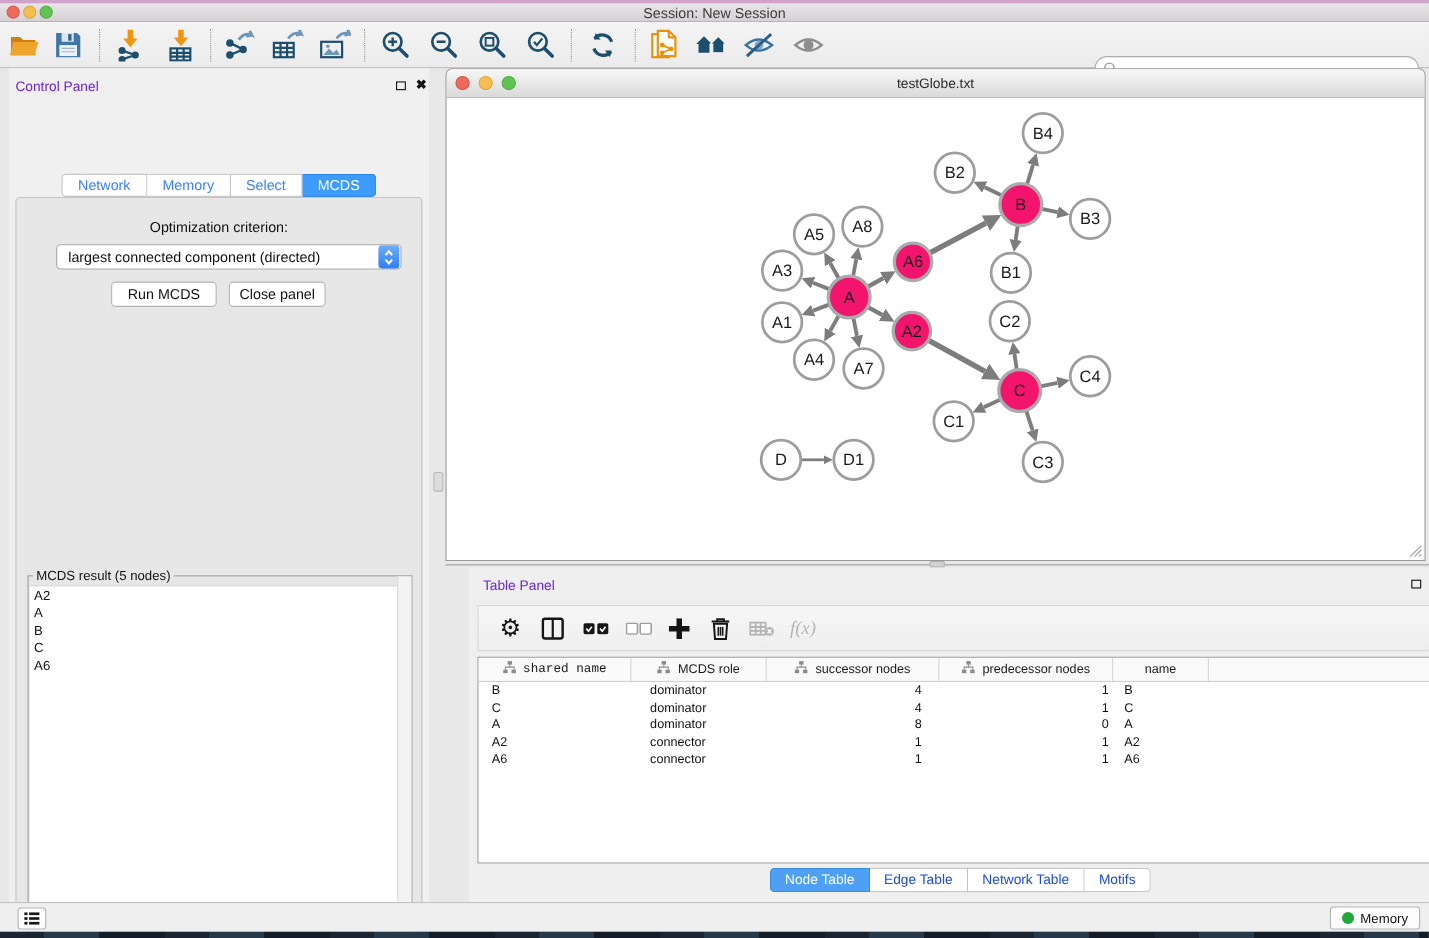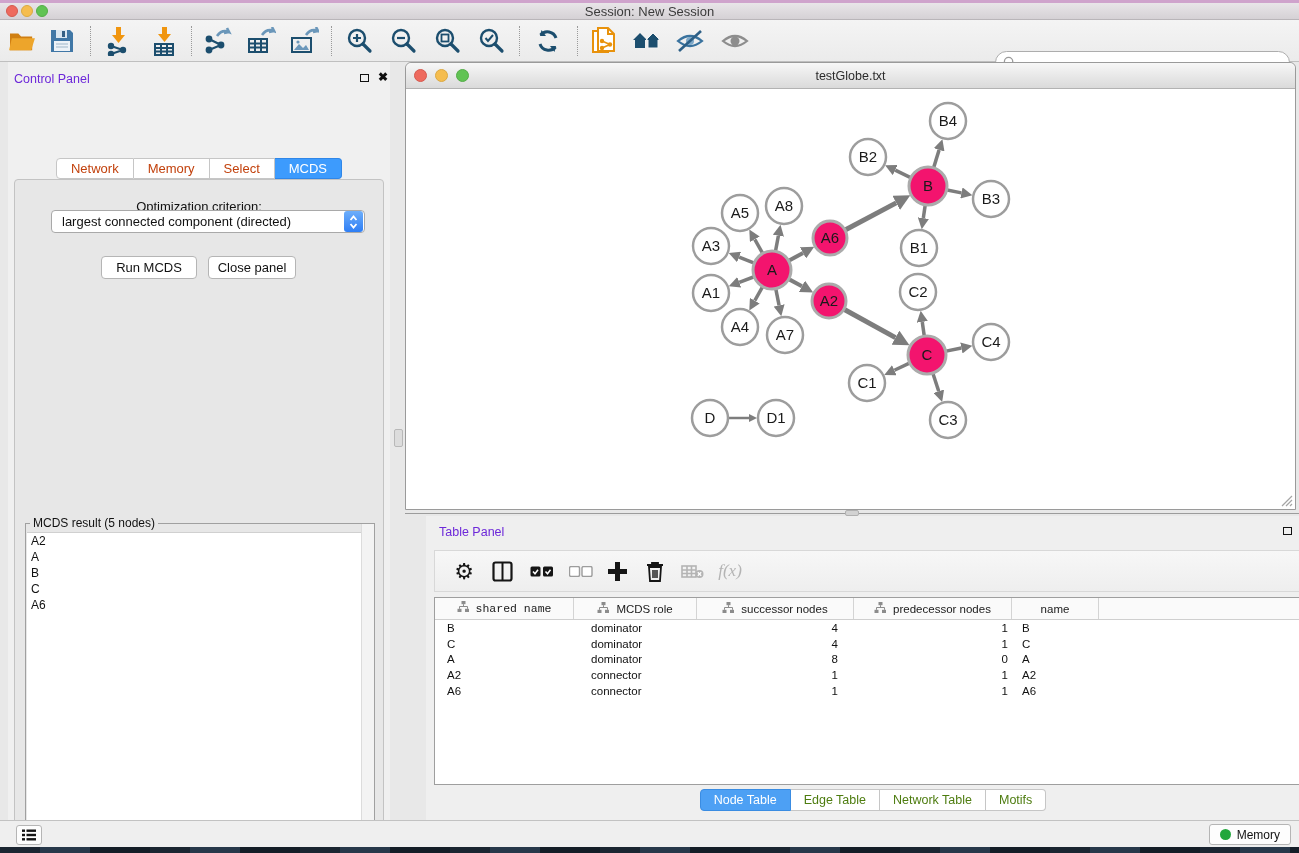--- a/index.html
+++ b/index.html
@@ -31,28 +31,28 @@
   .searchbox input{border:none;outline:none;flex:1;height:18px;font-size:12px;
     font-family:"Liberation Sans",sans-serif;background:transparent;padding:0 8px 0 4px}
 
   
   .control-panel{position:absolute;left:8px;top:62px;width:382px;height:758px;background:#f0f0f0}
   .panel-title{font-size:12.5px;color:#6d28d9;position:absolute;left:6px;top:10px}
   .float-ico{position:absolute;width:9px;height:8px;border:1.5px solid #111;top:12px}
   .close-ico{position:absolute;top:8px;font-size:12px;font-weight:bold;color:#111}
   .cp-tabs{position:absolute;top:96px;left:0;width:100%;display:flex;justify-content:center}
   .cp-tab{height:21px;padding:0 14px;background:#fff;border:1px solid #c6c6c6;border-left:none;
-    font-size:13px;color:#c2410c;display:flex;align-items:center}
+    font-size:13px;color:#3b82f6;display:flex;align-items:center}
   .cp-tab:first-child{border-left:1px solid #c6c6c6;border-radius:4px 0 0 4px}
   .cp-tab:last-child{border-radius:0 4px 4px 0}
   .cp-tab.active{background:#3d9bfd;border-color:#2f86e8;color:#fff}
   .cp-inner{position:absolute;left:6px;top:117px;width:370px;height:683px;
     background:#e7e7e7;border:1px solid #c3c3c3;border-radius:4px}
   .opt-label{position:absolute;top:19px;width:100%;text-align:center;font-size:13px;color:#111}
-  .opt-select{position:absolute;left:36px;top:30px;width:314px;height:23px;background:#fff;
+  .opt-select{position:absolute;left:36px;top:42px;width:314px;height:23px;background:#fff;
     border:1px solid #a9a9a9;border-radius:4px;display:flex;align-items:center;font-size:13px;color:#111}
   .opt-select .val{flex:1;padding-left:10px;white-space:nowrap;overflow:hidden}
   .opt-select .stepper{width:19px;height:21px;border-radius:3px;margin-right:1px;
     background:linear-gradient(#6daefa,#2e7ef5);display:flex;align-items:center;justify-content:center}
   .cp-btn{position:absolute;top:76px;height:23px;background:#fff;border:1px solid #b5b5b5;
     border-radius:4px;font-size:13px;color:#111;display:flex;align-items:center;justify-content:center}
   .mcds-fieldset{position:absolute;left:10px;top:343px;width:350px;height:334px;
     border:1px solid #a0a0a0}
   .mcds-legend{position:absolute;left:4px;top:-8px;background:#e7e7e7;padding:0 3px;
     font-size:12px;color:#111}
@@ -90,21 +90,21 @@
   .fx{font-family:"Liberation Serif",serif;font-style:italic;font-size:17px;color:#b4b4b4}
   .tbl{position:absolute;left:8px;top:81px;width:878px;height:188px;background:#fff;
     border:1px solid #9e9e9e;overflow:hidden}
   .tbl-header{display:flex;height:22px;background:#fafafa;border-bottom:1px solid #cfcfcf}
   .tbl-hcell{display:flex;align-items:center;border-right:1px solid #d4d4d4;
     font-size:11.5px;color:#1a1a1a;justify-content:center;gap:6px}
   .tbl-row{display:flex;height:15.7px;align-items:center}
   .tbl-cell{font-size:11.5px;color:#111;white-space:nowrap;overflow:hidden}
   .tp-tabs{position:absolute;left:0;top:273px;width:100%;display:flex;justify-content:center}
   .tp-tab{height:22px;padding:0 13px;background:#fff;border:1px solid #c6c6c6;border-left:none;
-    font-size:12.5px;color:#4d7c0f;display:flex;align-items:center}
+    font-size:12.5px;color:#1d4ed8;display:flex;align-items:center}
   .tp-tab:first-child{border-left:1px solid #c6c6c6;border-radius:4px 0 0 4px}
   .tp-tab:last-child{border-radius:0 4px 4px 0}
   .tp-tab.active{background:#4da0f4;border-color:#3a8ce2;color:#fff}
 
   
   .statusbar{position:absolute;left:0;top:820px;width:1299px;height:27px;background:#efefef;
     border-top:1px solid #c2c2c2}
   .sb-left-btn{position:absolute;left:16px;top:4px;width:26px;height:20px;background:#fdfdfd;
     border:1px solid #b5b5b5;border-radius:3px;display:flex;align-items:center;justify-content:center}
   .sb-mem-btn{position:absolute;right:8px;top:3px;height:21px;background:#fdfdfd;

